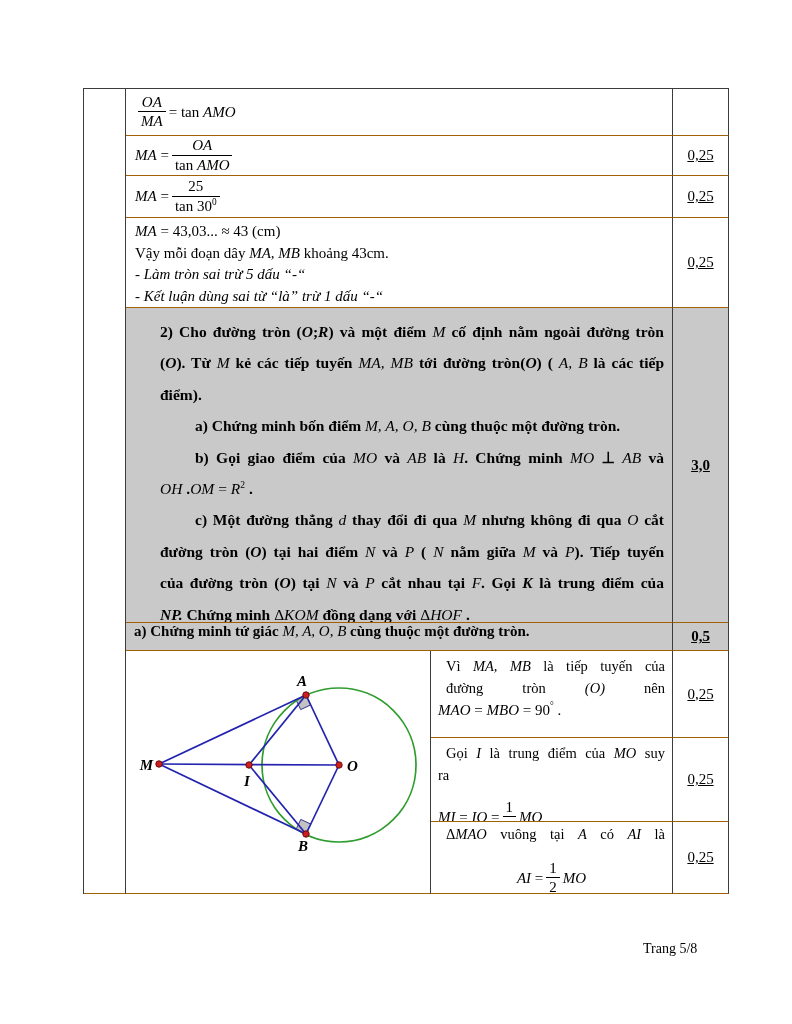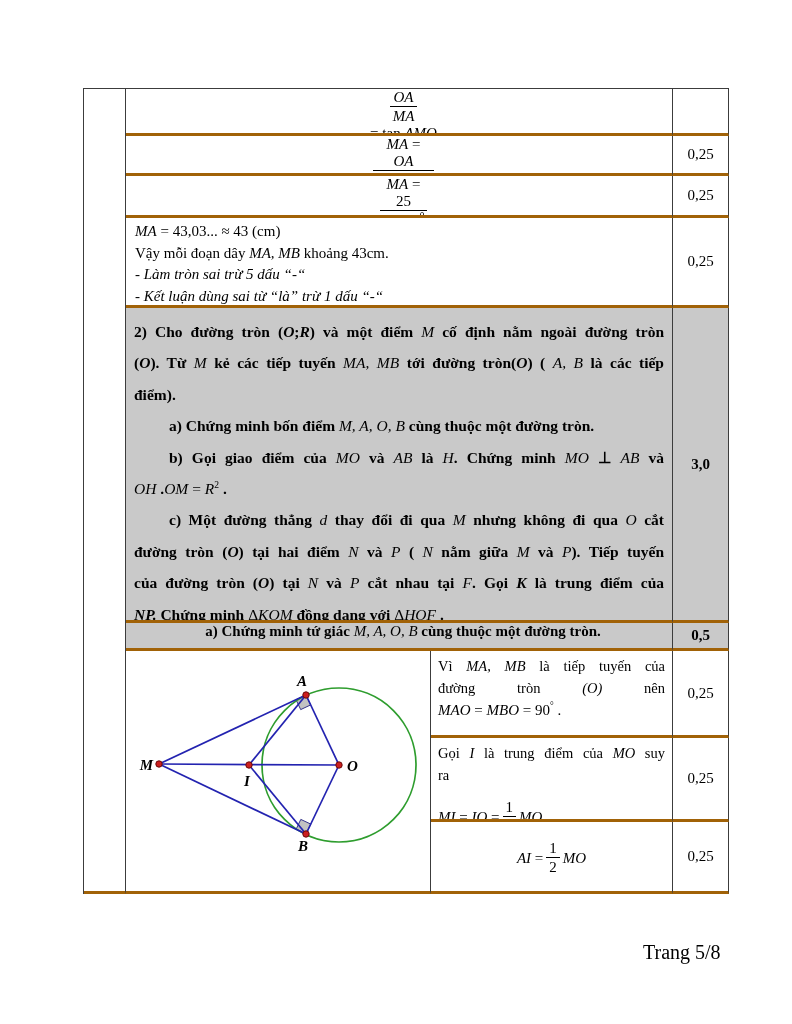--- a/index.html
+++ b/index.html
@@ -14,59 +14,60 @@
 
   .sheet-table{
     position:absolute;left:83px;top:88px;width:645px;
     display:grid;
     grid-template-columns:42px 305px 242px 56px;
     grid-template-rows:47px 40px 42px 90px 315px 28px 87px 84px 72px;
     border-top:1px solid #3c3c3c;border-left:1px solid #3c3c3c;
     font-size:15px;
   }
   .cell{
-    border-right:1px solid #3c3c3c;border-bottom:3px solid #a16207;
-    box-sizing:border-box;overflow:hidden;flex-direction:column;
+    border-right:1px solid #3c3c3c;border-bottom:1px solid #a16207;
+    box-sizing:border-box;overflow:hidden;
   }
   .gray{background:#c9c9c9;}
   .score{
     display:flex;align-items:center;justify-content:center;
     font-size:15px;
+    text-decoration:underline;
   }
   .score.bold{font-weight:bold;}
 
   .formula-row{
     display:flex;align-items:center;padding-left:9px;
     font-size:15px;
   }
   .frac{display:inline-block;text-align:center;vertical-align:middle;margin:0 3px;}
   .frac .fnum{display:block;padding:0 3px;line-height:1.15;}
   .frac .fden{display:block;border-top:1px solid #000;padding:0 3px;line-height:1.2;}
 
   .r4-cell{padding:3px 9px 0 9px;font-size:15px;line-height:21.5px;}
 
   .problem-cell{padding:8px 8px 0 8px;font-size:15.5px;line-height:31.4px;}
-  .pline{display:block;white-space:nowrap;}
+  .pline{display:block;white-space:nowrap;margin-left:26px;}
   .pline.just{white-space:normal;text-align:justify;text-align-last:justify;}
   .pline.ind{padding-left:35px;}
 
-  .parta-cell{display:flex;align-items:center;padding-left:8px;font-size:15px;}
+  .parta-cell{display:flex;align-items:flex-start;padding-left:8px;font-size:15px;}
 
   .expl-cell{padding:4px 7px 0 7px;font-size:14.5px;line-height:22px;}
   .xline{display:block;}
-  .xline.just{text-align:justify;text-align-last:justify;}
+  .xline.just{text-align:justify;text-align-last:justify;margin-left:8px;}
   .xformula{display:flex;align-items:center;font-size:15px;margin-top:13px;}
   .expl-tight{line-height:20px;padding-top:2px;}
 
   .figure-cell{position:relative;padding:0;}
   .figure-cell svg{display:block;}
   .fig-label{font-family:"Liberation Serif",serif;font-weight:bold;font-style:italic;font-size:15px;}
 
   .page-footer{
-    position:absolute;left:643px;top:941px;font-size:20px;
+    position:absolute;left:643px;top:941px;font-size:14px;
   }
 </style>
 </head>
 <body>
 
 <div class="sheet-table">
 
   <div class="cell" style="grid-column:1;grid-row:1/10;"></div>
 
   <div class="cell formula-row" style="grid-column:2/4;grid-row:1;">
@@ -174,20 +175,21 @@
       <span class="frac">
         <span class="fnum"><span>1</span></span>
         <span class="fden"><span>2</span></span>
       </span>
       <span><span class="i">MO</span></span>
     </span>
   </div>
   <div class="cell score" style="grid-column:4;grid-row:8;">0,25</div>
 
   <div class="cell expl-cell expl-tight" style="grid-column:3;grid-row:9;">
+    <span class="xline just"><span>Δ</span><span class="i">MAO</span><span> vuông tại </span><span class="i">A</span><span> có </span><span class="i">AI</span><span> là</span></span>
     <span class="xformula" style="margin-top:16px;justify-content:center;">
       <span><span class="i">AI</span><span> = </span></span>
       <span class="frac">
         <span class="fnum"><span>1</span></span>
         <span class="fden"><span>2</span></span>
       </span>
       <span><span class="i">MO</span></span>
     </span>
   </div>
   <div class="cell score" style="grid-column:4;grid-row:9;">0,25</div>

